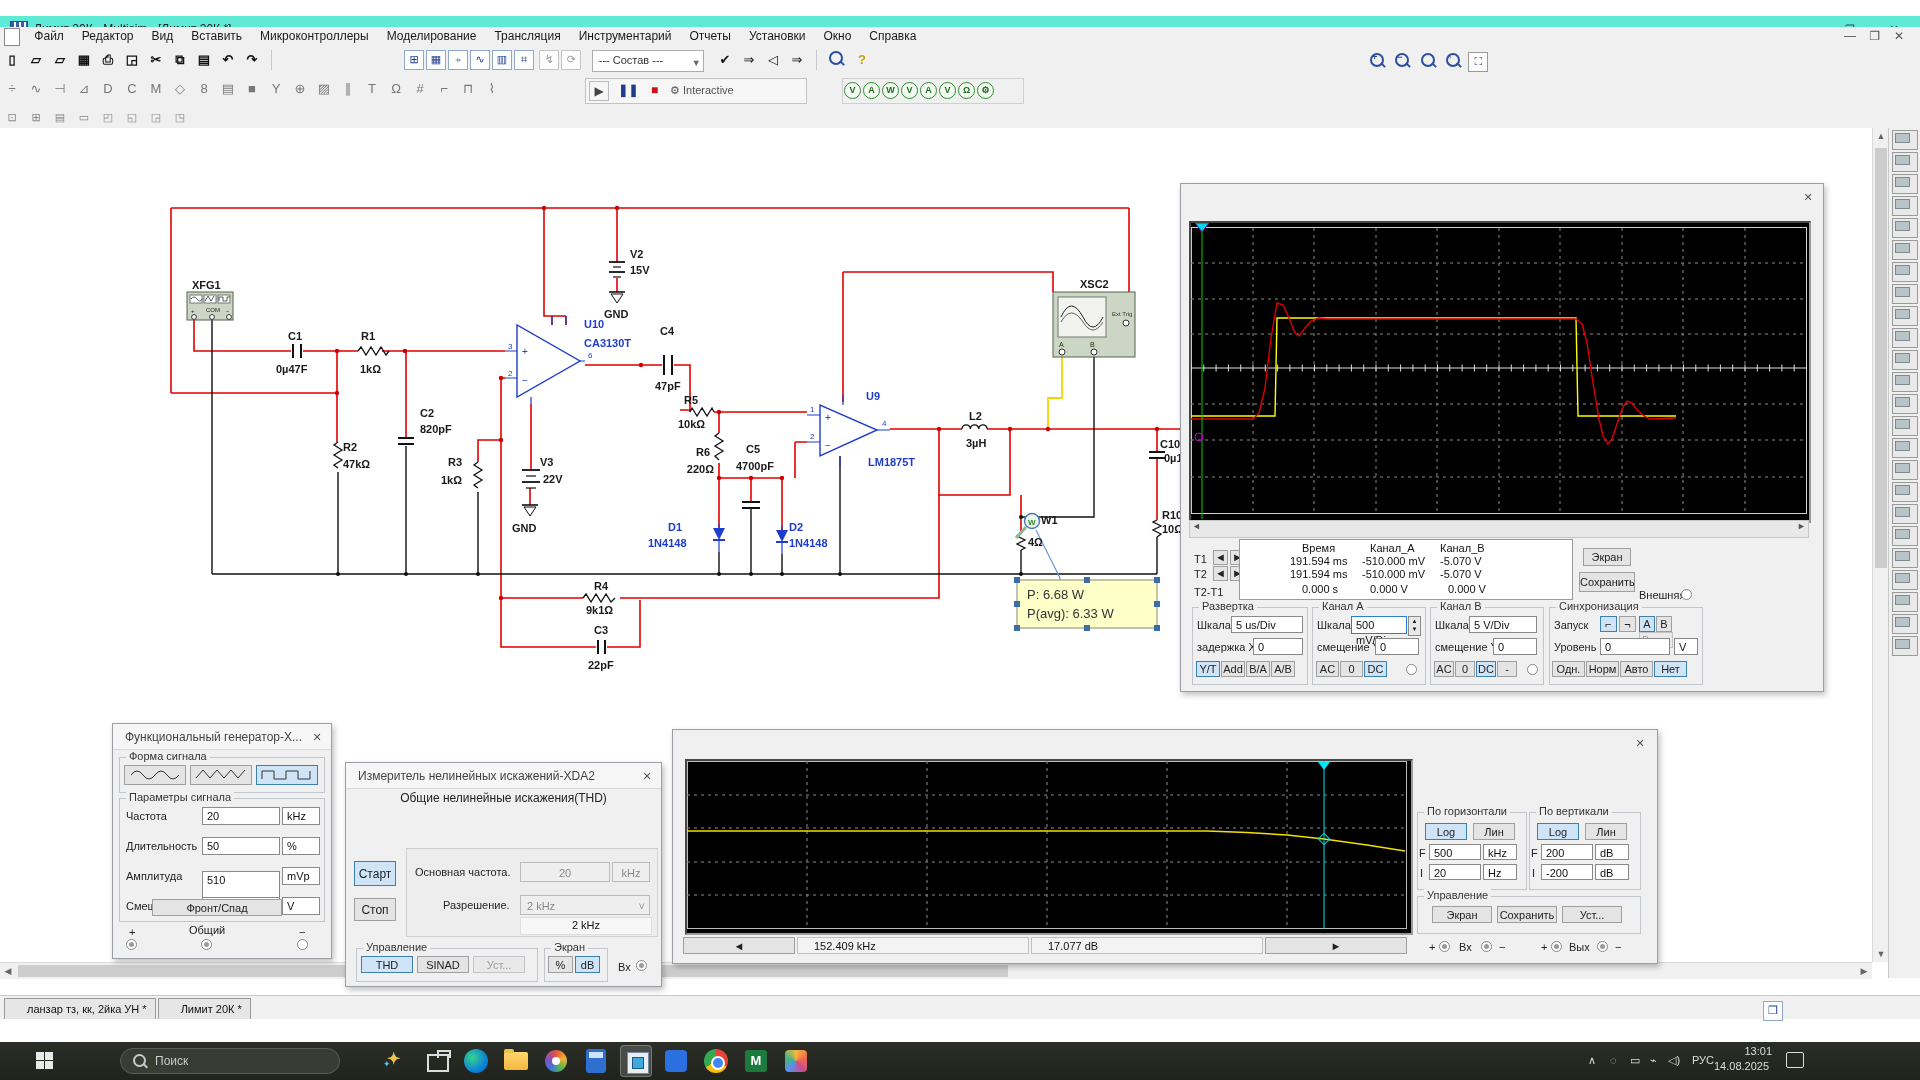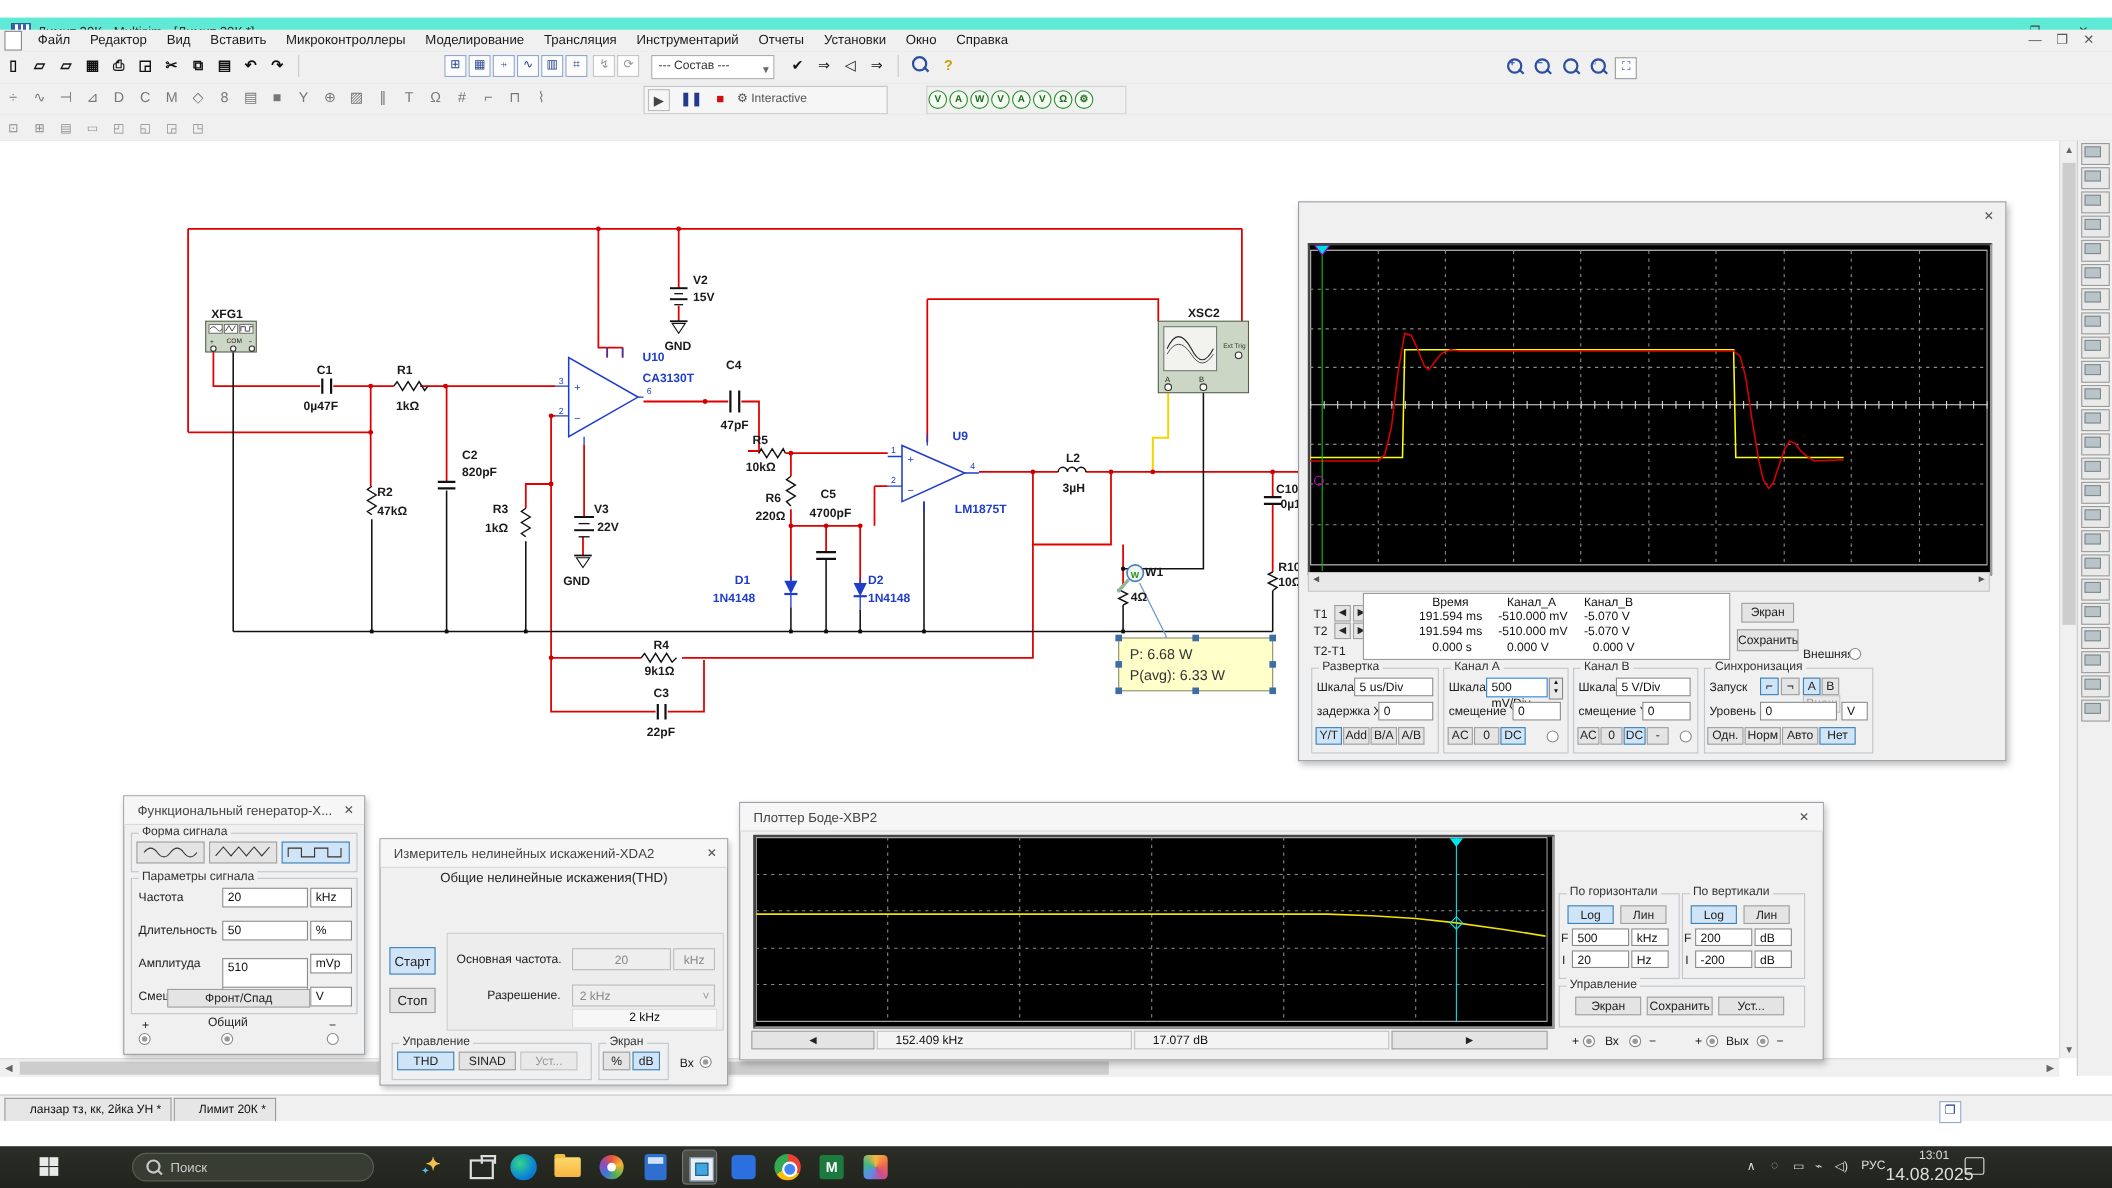--- a/index.html
+++ b/index.html
@@ -631,21 +631,20 @@
       <span class="leg">Экран</span>
       <span class="abs" style="left:3px;top:7px">
         
       <span class="btn" style="position:relative;display:inline-block;width:25px;height:17px;line-height:16px;margin-right:2px">%</span><span class="btn sel" style="position:relative;display:inline-block;width:25px;height:17px;line-height:16px;margin-right:2px">dB</span></span>
     </div>
     <span class="lbl" style="left:272px;top:198px">Вх</span>
     <span class="radio on" style="left:290px;top:197px"></span>
   </div>
 
   <div class="abs win" style="left:672px;top:729px;width:984px;height:233px">
-    <div class="wtitle" style="font-size:12px">Плоттер Боде-XBP2</div>
     <span class="wclose" style="right:8px">✕</span>
 
     <div class="abs" style="left:12px;top:29px;width:724px;height:172px;background:#000;border:2px inset #9a9a9a">
       <svg width="720" height="168" viewBox="0 0 720 168" xmlns="http://www.w3.org/2000/svg">
         <rect x="0.5" y="0.5" width="719" height="167" fill="none" stroke="#bbb"></rect>
         <g stroke="#8a8a8a" stroke-dasharray="3,4">
           <line x1="120" y1="0" x2="120" y2="168"></line>
             <line x1="240" y1="0" x2="240" y2="168"></line>
             <line x1="360" y1="0" x2="360" y2="168"></line>
           <line x1="480" y1="0" x2="480" y2="168"></line>
@@ -724,21 +723,21 @@
       </span>
     <span id="search"><i class="slens"></i><span>Поиск</span></span>
     <span></span>
     <span class="trayicn" style="left:1588px">∧</span>
     <span class="trayicn" style="left:1610px">◌</span>
     <span class="trayicn" style="left:1630px">▭</span>
     <span class="trayicn" style="left:1650px">⌁</span>
     <span class="trayicn" style="left:1668px">◁)</span>
     <span class="trayicn" style="left:1692px">РУС</span>
     <span class="abs" style="left:1728px;top:3px;font-size:11px;color:#ddd;text-align:right;width:44px">13:01</span>
-    <span class="abs" style="left:1714px;top:18px;font-size:16px;color:#ddd">14.08.2025</span>
+    <span class="abs" style="left:1714px;top:18px;font-size:11px;color:#ddd">14.08.2025</span>
     <span class="abs" style="left:1786px;top:10px;width:16px;height:14px;border:1.5px solid #ddd;border-radius:2px"></span>
   <span class="tbi" style="left: 380px;">
         <span class="copilotic" style="display: block;">
           <b>✦</b>
           <i>✦</i>
         </span>
       </span><span class="tbi" style="left: 420px;">
         <span class="tvic" style="display: block;"></span>
       </span><span class="tbi" style="left: 460px;">
         <span class="edgeic" style="display: block;"></span>

